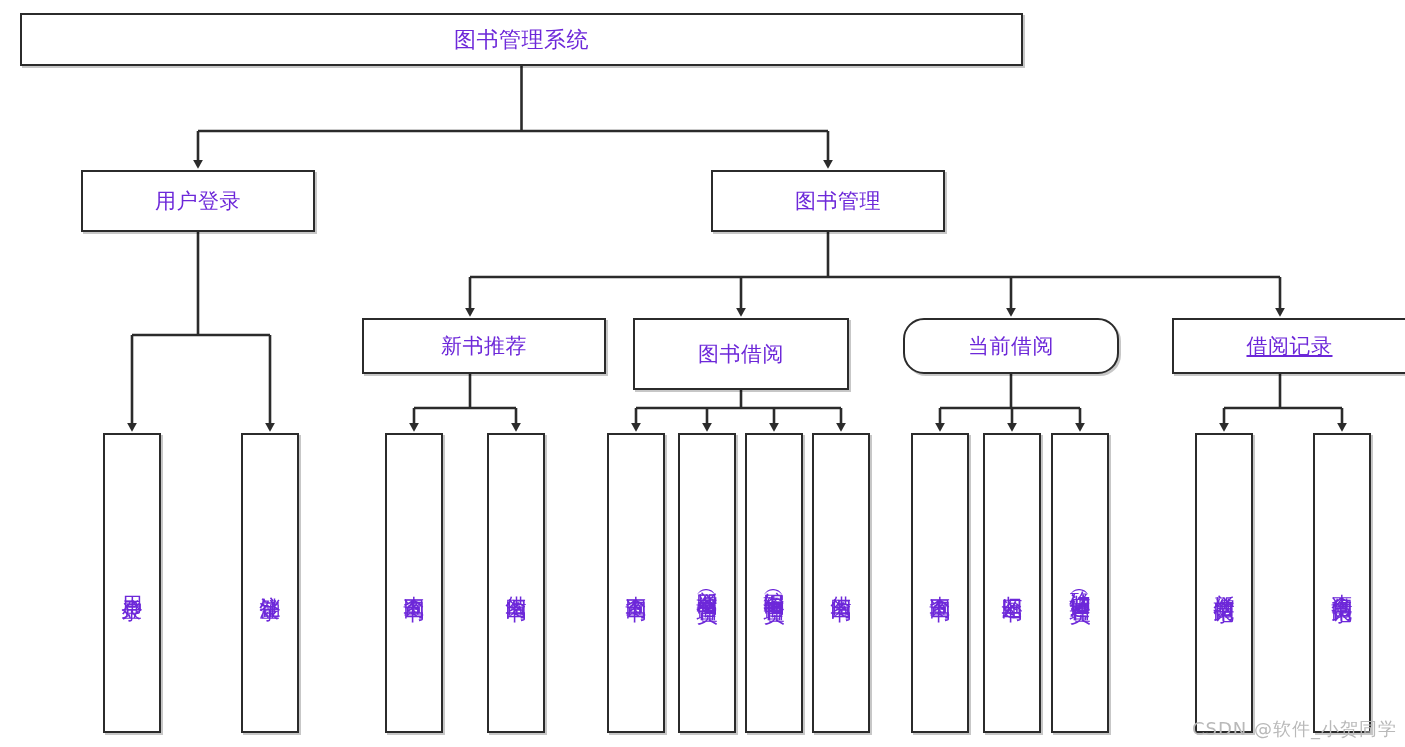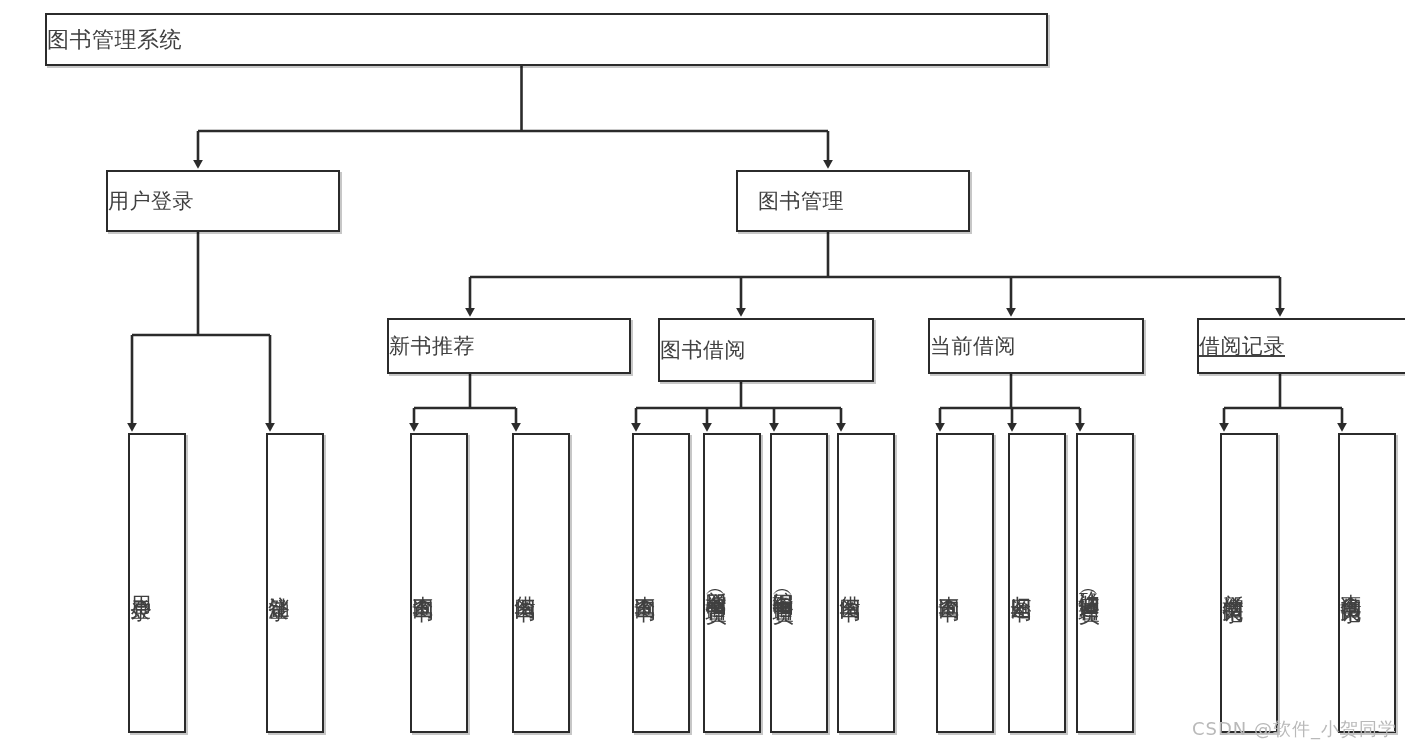--- a/index.html
+++ b/index.html
@@ -27,22 +27,22 @@
     pointer-events: none;
   }
   .node {
     position: absolute;
     box-sizing: border-box;
     background: #ffffff;
     border: 2px solid #2b2b2b;
     box-shadow: 2px 2px 0 rgba(0,0,0,0.22);
     display: flex;
     align-items: center;
-    color: #404040;
-    margin-left: 25px;
+    justify-content: center;
+    color: #6d28d9;
   }
   .node-label {
     display: block;
     text-align: center;
     line-height: 1.18;
     white-space: pre;
   }
   
   .node.horiz .node-label {
     font-size: 21px;
@@ -130,24 +130,24 @@
   <div class="node horiz" style="left: 81px; top: 170px; width: 234px; height: 62px;">
     <span class="node-label">用户登录</span>
   </div>
   <div class="node horiz" style="left: 711px; top: 170px; width: 234px; height: 62px; padding-left: 20px;">
     <span class="node-label">图书管理</span>
   </div>
 
   <div class="node horiz" style="left: 362px; top: 318px; width: 244px; height: 56px;">
     <span class="node-label">新书推荐</span>
   </div>
-  <div class="node horiz" style="left: 633px; top: 318px; width: 216px; height: 64px;">
+  <div class="node horiz" style="left: 633px; top: 318px; width: 216px; height: 72px;">
     <span class="node-label">图书借阅</span>
   </div>
-  <div class="node horiz" style="left: 903px; top: 318px; width: 216px; height: 56px;">
+  <div class="node horiz" style="left: 903px; top: 318px; width: 216px; height: 56px; border-radius: 21px;">
     <span class="node-label">当前借阅</span>
   </div>
   <div class="node horiz" style="left: 1172px; top: 318px; width: 235px; height: 56px; text-decoration: underline;">
     <span class="node-label">借阅记录</span>
   </div>
 
   <div class="node vert" style="left: 103px; top: 433px; width: 58px; height: 300px;">
     <span class="node-label">用户登录</span>
   </div>
   <div class="node vert" style="left: 241px; top: 433px; width: 58px; height: 300px;">

